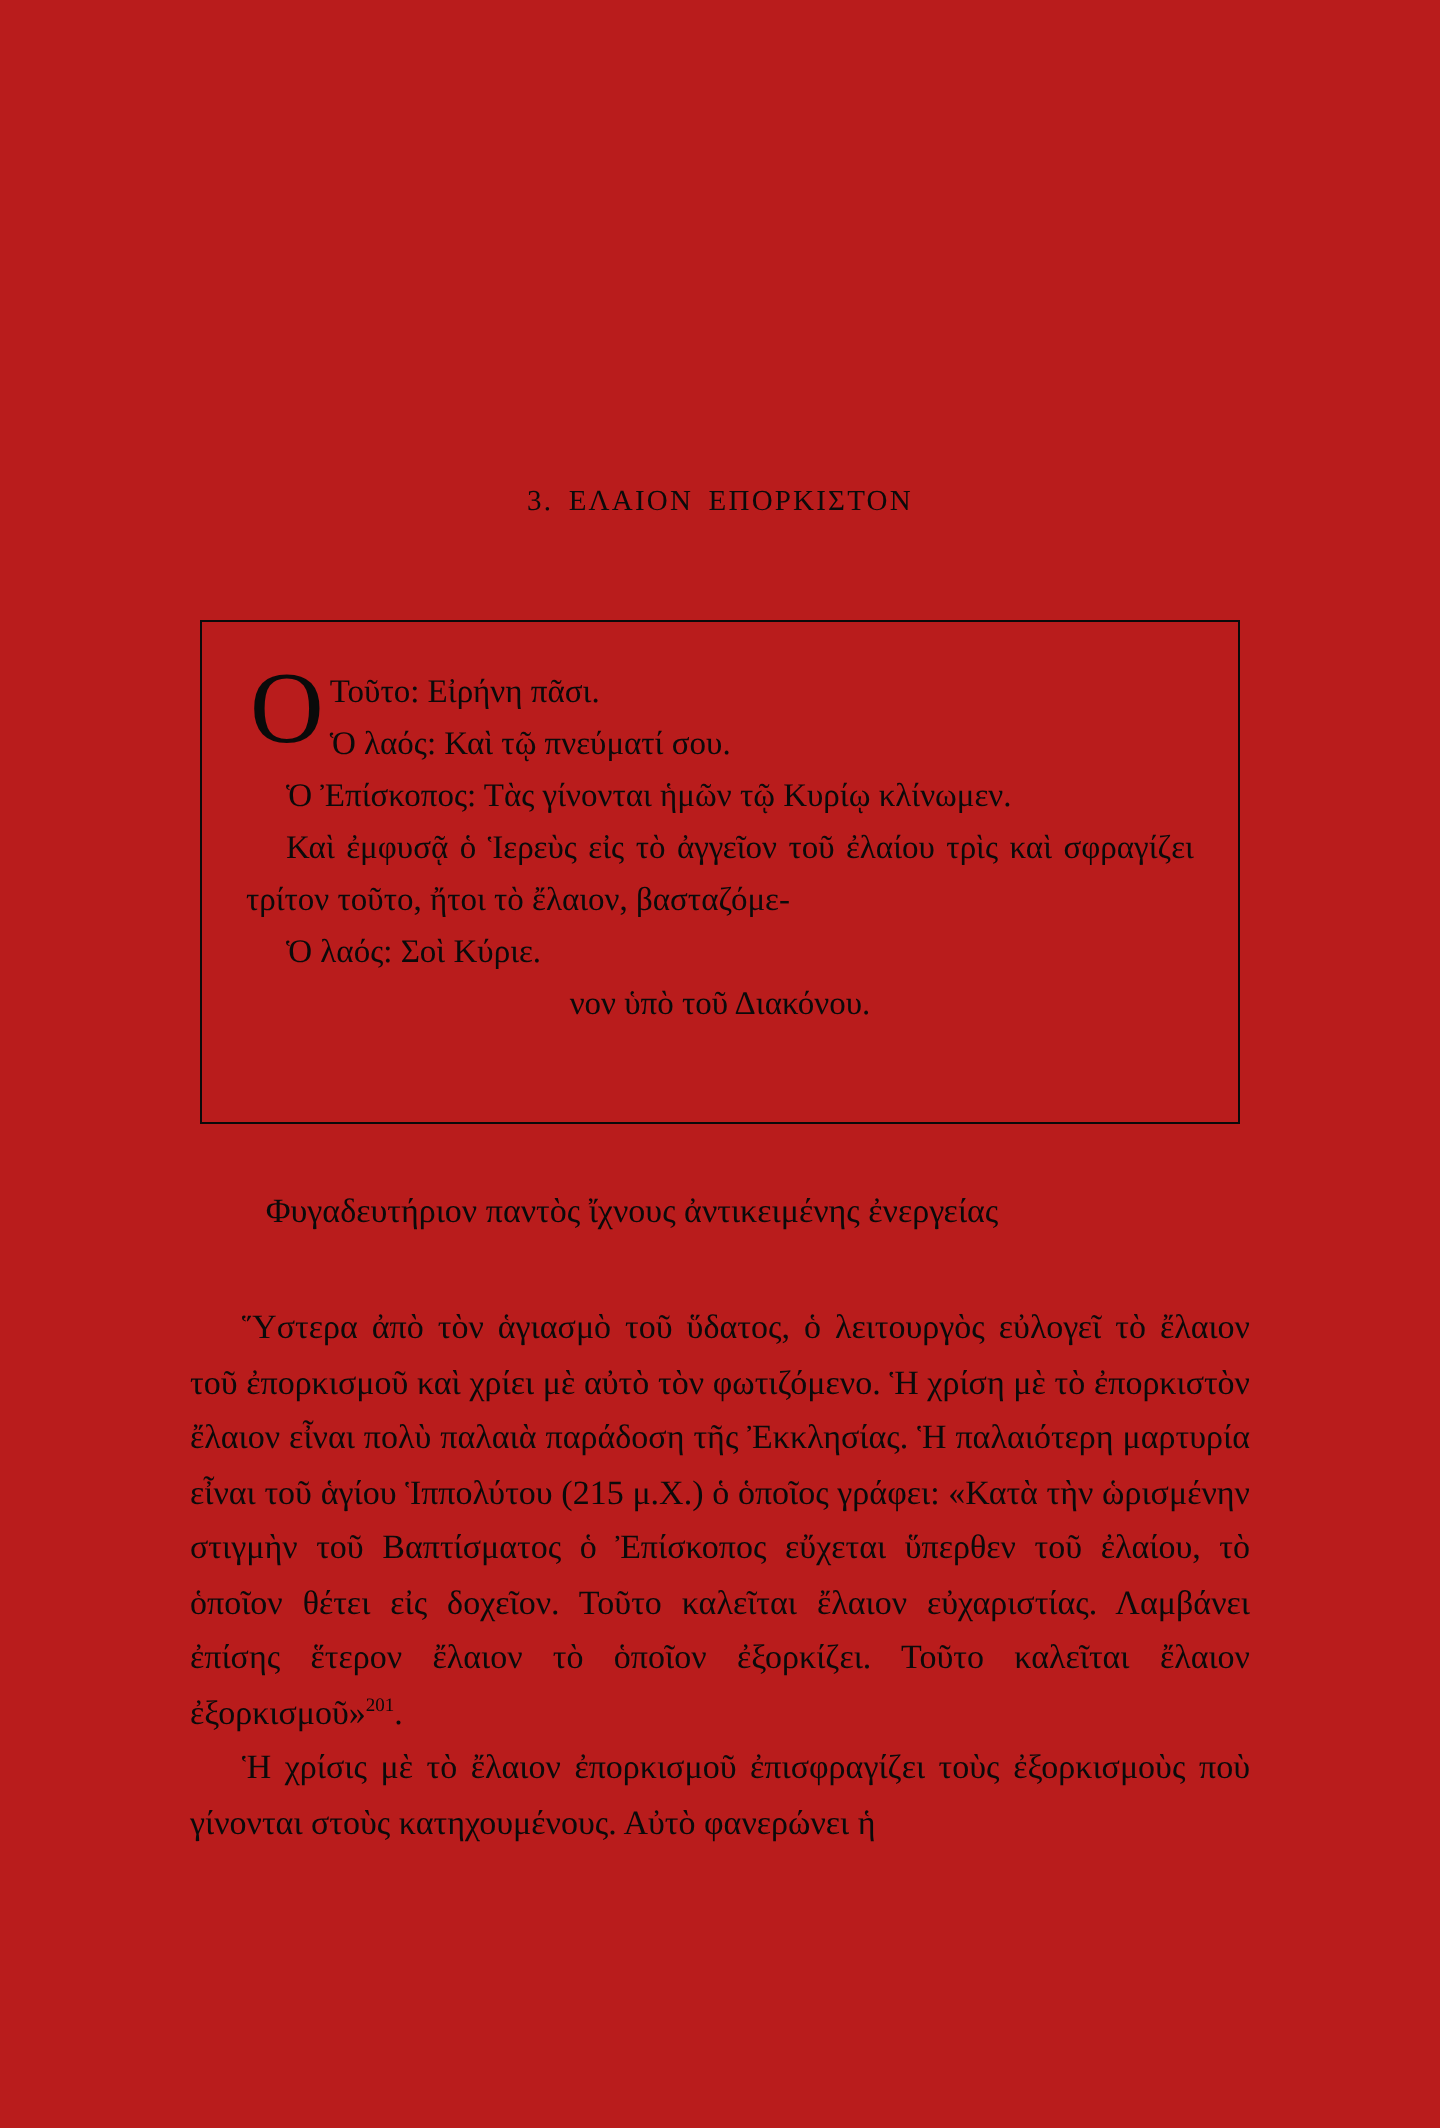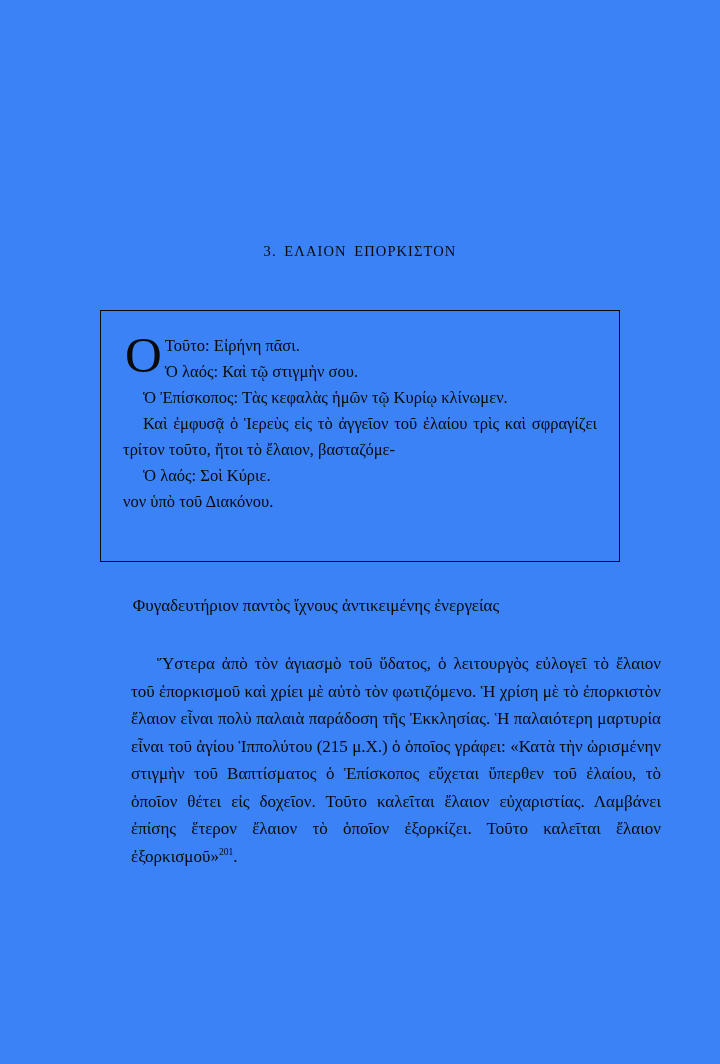--- a/index.html
+++ b/index.html
@@ -4,21 +4,21 @@
 <style>
   html, body {
     margin: 0;
     padding: 0;
     background: #ffffff;
   }
   .page {
     position: relative;
     width: 720px;
     height: 1064px;
-    background: #3b82f6;
+    background: #b91c1c;
     overflow: hidden;
     font-family: "Liberation Serif", "DejaVu Serif", serif;
     color: #0a0a0a;
   }
 
   
   .section-heading {
     position: absolute;
     left: 0;
     top: 243px;
@@ -56,21 +56,21 @@
     margin: 0;
   }
   .rubric-line.indent {
     text-indent: 20px;
   }
   .rubric-line.justify {
     text-align: justify;
     text-indent: 20px;
   }
   .rubric-line.center {
-    text-align: left;
+    text-align: center;
     text-indent: 0;
   }
   .it { }
 
   
   .subtitle {
     position: absolute;
     left: 0;
     top: 596px;
     width: 632px;
@@ -81,21 +81,20 @@
 
   
   .body-block {
     position: absolute;
     left: 95px;
     top: 650px;
     width: 530px;
     font-size: 17px;
     line-height: 1.62;
     text-align: justify;
-    margin-left: 36px;
   }
   .body-para {
     margin: 0;
     text-indent: 26px;
     text-align: justify;
   }
   sup.fn {
     font-size: 9.5px;
     vertical-align: super;
     line-height: 0;
@@ -112,39 +111,40 @@
     <div class="rubric-inner">
       <span class="dropcap">Ο</span>
 
       <p class="rubric-line">
         <span>Τοῦτο:</span>
         <span class="it">Εἰρήνη πᾶσι.</span>
       </p>
 
       <p class="rubric-line">
         <span>Ὁ λαός:</span>
-        <span class="it">Καὶ τῷ στιγμὴν σου.</span>
+        <span class="it">Καὶ τῷ πνεύματί σου.</span>
       </p>
 
       <p class="rubric-line justify">
         <span>Ὁ Ἐπίσκοπος:</span>
-        <span class="it">Τὰς κεφαλὰς ἡμῶν τῷ Κυρίῳ κλίνωμεν.</span>
+        <span class="it">Τὰς γίνονται ἡμῶν τῷ Κυρίῳ κλίνωμεν.</span>
       </p>
 
       <p class="rubric-line justify">Καὶ ἐμφυσᾷ ὁ Ἱερεὺς εἰς τὸ ἀγγεῖον τοῦ ἐλαίου τρὶς καὶ σφραγίζει τρίτον τοῦτο, ἤτοι τὸ ἔλαιον, βασταζόμε-</p>
 
       <p class="rubric-line indent">
         <span>Ὁ λαός:</span>
         <span class="it">Σοὶ Κύριε.</span>
       </p>
 
       <p class="rubric-line center">νον ὑπὸ τοῦ Διακόνου.</p>
     </div>
   </div>
 
   <div class="subtitle">Φυγαδευτήριον παντὸς ἴχνους ἀντικειμένης ἐνεργείας</div>
 
   <div class="body-block">
     <p class="body-para"><span>Ὕστερα ἀπὸ τὸν ἁγιασμὸ τοῦ ὕδατος, ὁ λειτουργὸς εὐλογεῖ τὸ ἔλαιον τοῦ ἐπορκισμοῦ καὶ χρίει μὲ αὐτὸ τὸν φωτιζόμενο. Ἡ χρίση μὲ τὸ </span><span class="it">ἐπορκιστὸν ἔλαιον</span><span> εἶναι πολὺ παλαιὰ παράδοση τῆς Ἐκκλησίας. Ἡ παλαιότερη μαρτυρία εἶναι τοῦ ἁγίου Ἱππολύτου (215 μ.Χ.) ὁ ὁποῖος γράφει: «Κατὰ τὴν ὡρισμένην στιγμὴν τοῦ Βαπτίσματος ὁ Ἐπίσκοπος εὔχεται ὕπερθεν τοῦ ἐλαίου, τὸ ὁποῖον θέτει εἰς δοχεῖον. Τοῦτο καλεῖται </span><span class="it">ἔλαιον εὐχαριστίας.</span><span> Λαμβάνει ἐπίσης ἕτερον ἔλαιον τὸ ὁποῖον ἐξορκίζει. Τοῦτο καλεῖται </span><span class="it">ἔλαιον ἐξορκισμοῦ</span><span>»</span><sup class="fn">201</sup><span>.</span></p>
 
+    <p class="body-para">Ἡ χρίσις μὲ τὸ ἔλαιον ἐπορκισμοῦ ἐπισφραγίζει τοὺς ἐξορκισμοὺς ποὺ γίνονται στοὺς κατηχουμένους. Αὐτὸ φανερώνει ἡ</p>
   </div>
 
 </div>
 
 </body></html>

